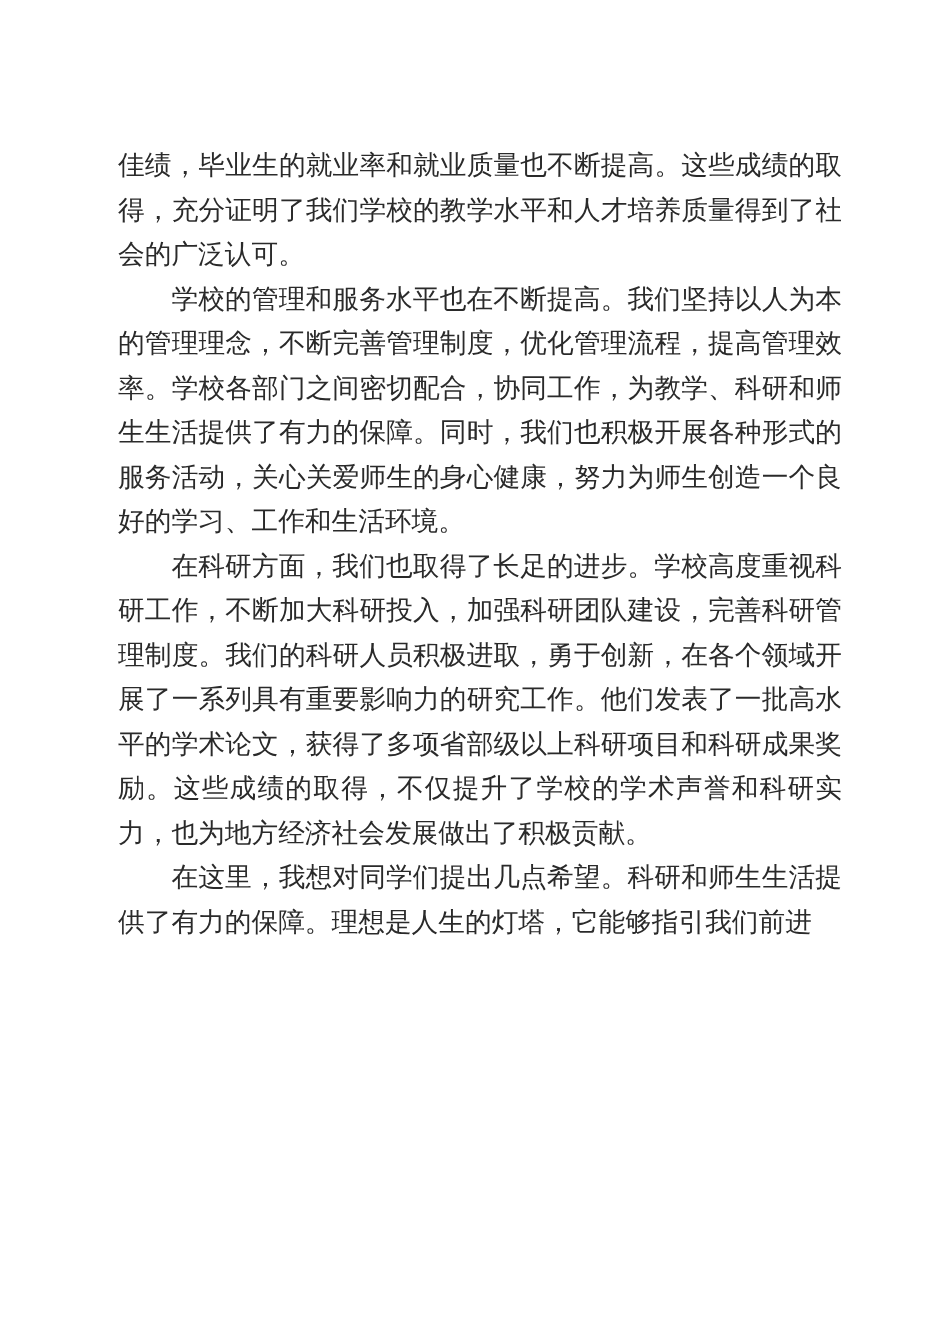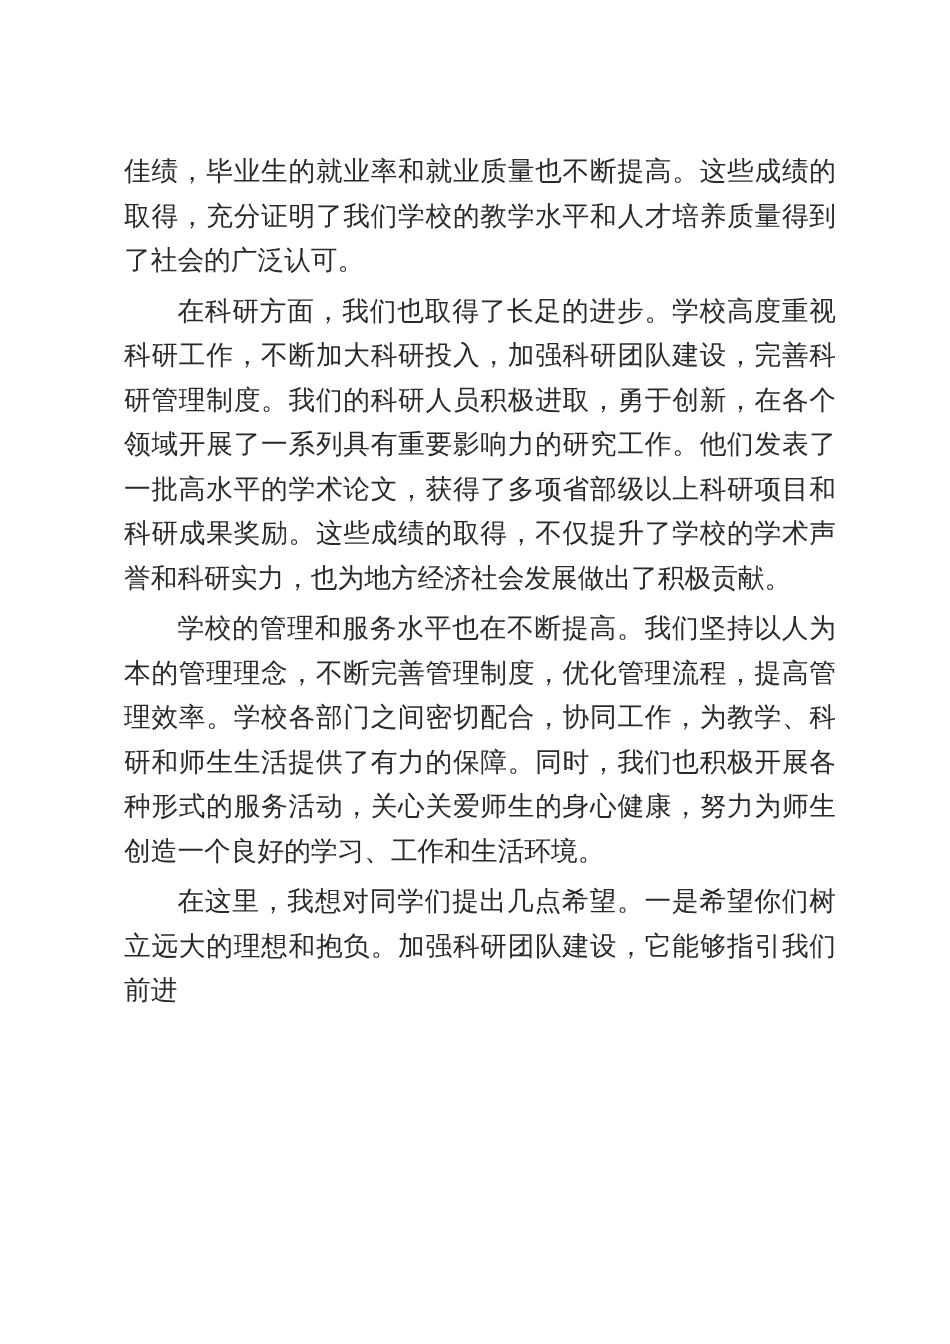--- a/index.html
+++ b/index.html
@@ -22,32 +22,32 @@
     width: 724px;
     font-size: 26.7px;
     line-height: 44.5px;
     color: #2a2a2a;
     text-align: justify;
     text-justify: inter-ideograph;
     font-weight: 400;
     letter-spacing: 0;
   }
   .content p {
-    margin: 6px;
+    margin: 0;
     padding: 0;
     text-indent: 2em;
     word-break: break-all;
   }
   .content p.continuation {
     text-indent: 0;
   }
 </style>
 </head>
 <body>
 
 <div class="page">
   <div class="content">
     <p class="continuation">佳绩，毕业生的就业率和就业质量也不断提高。这些成绩的取得，充分证明了我们学校的教学水平和人才培养质量得到了社会的广泛认可。</p>
+    <p>学校的管理和服务水平也在不断提高。我们坚持以人为本的管理理念，不断完善管理制度，优化管理流程，提高管理效率。学校各部门之间密切配合，协同工作，为教学、科研和师生生活提供了有力的保障。同时，我们也积极开展各种形式的服务活动，关心关爱师生的身心健康，努力为师生创造一个良好的学习、工作和生活环境。</p>
     <p>在科研方面，我们也取得了长足的进步。学校高度重视科研工作，不断加大科研投入，加强科研团队建设，完善科研管理制度。我们的科研人员积极进取，勇于创新，在各个领域开展了一系列具有重要影响力的研究工作。他们发表了一批高水平的学术论文，获得了多项省部级以上科研项目和科研成果奖励。这些成绩的取得，不仅提升了学校的学术声誉和科研实力，也为地方经济社会发展做出了积极贡献。</p>
-    <p>学校的管理和服务水平也在不断提高。我们坚持以人为本的管理理念，不断完善管理制度，优化管理流程，提高管理效率。学校各部门之间密切配合，协同工作，为教学、科研和师生生活提供了有力的保障。同时，我们也积极开展各种形式的服务活动，关心关爱师生的身心健康，努力为师生创造一个良好的学习、工作和生活环境。</p>
-    <p>在这里，我想对同学们提出几点希望。一是希望你们树立远大的理想和抱负。加强科研团队建设，它能够指引我们前进</p>
+    <p>在这里，我想对同学们提出几点希望。科研和师生生活提供了有力的保障。理想是人生的灯塔，它能够指引我们前进</p>
   </div>
 </div>
 
 </body></html>

